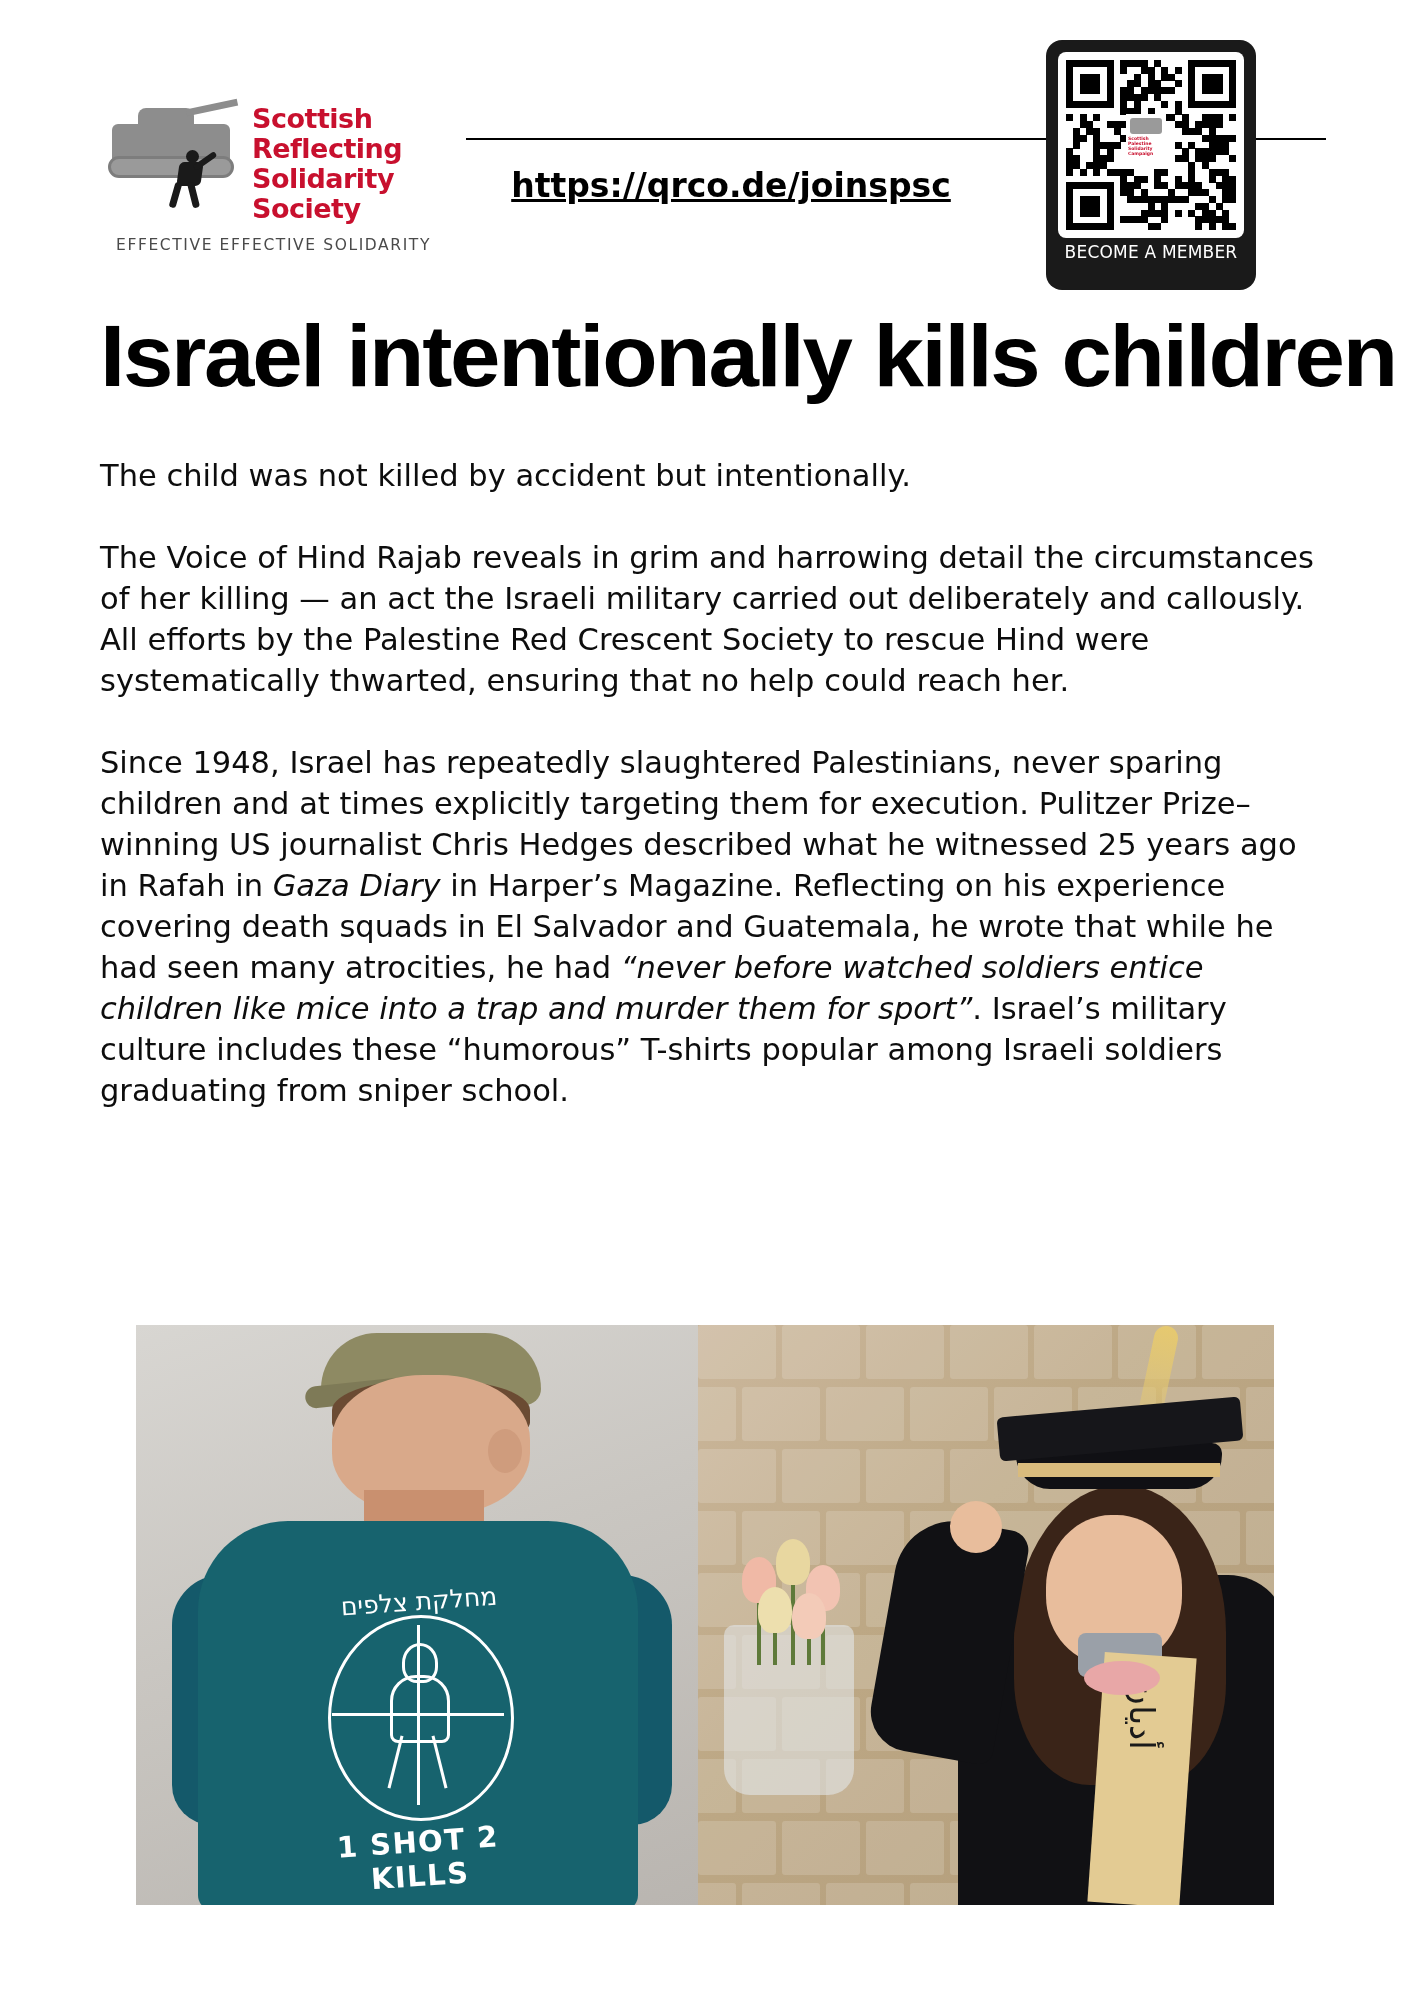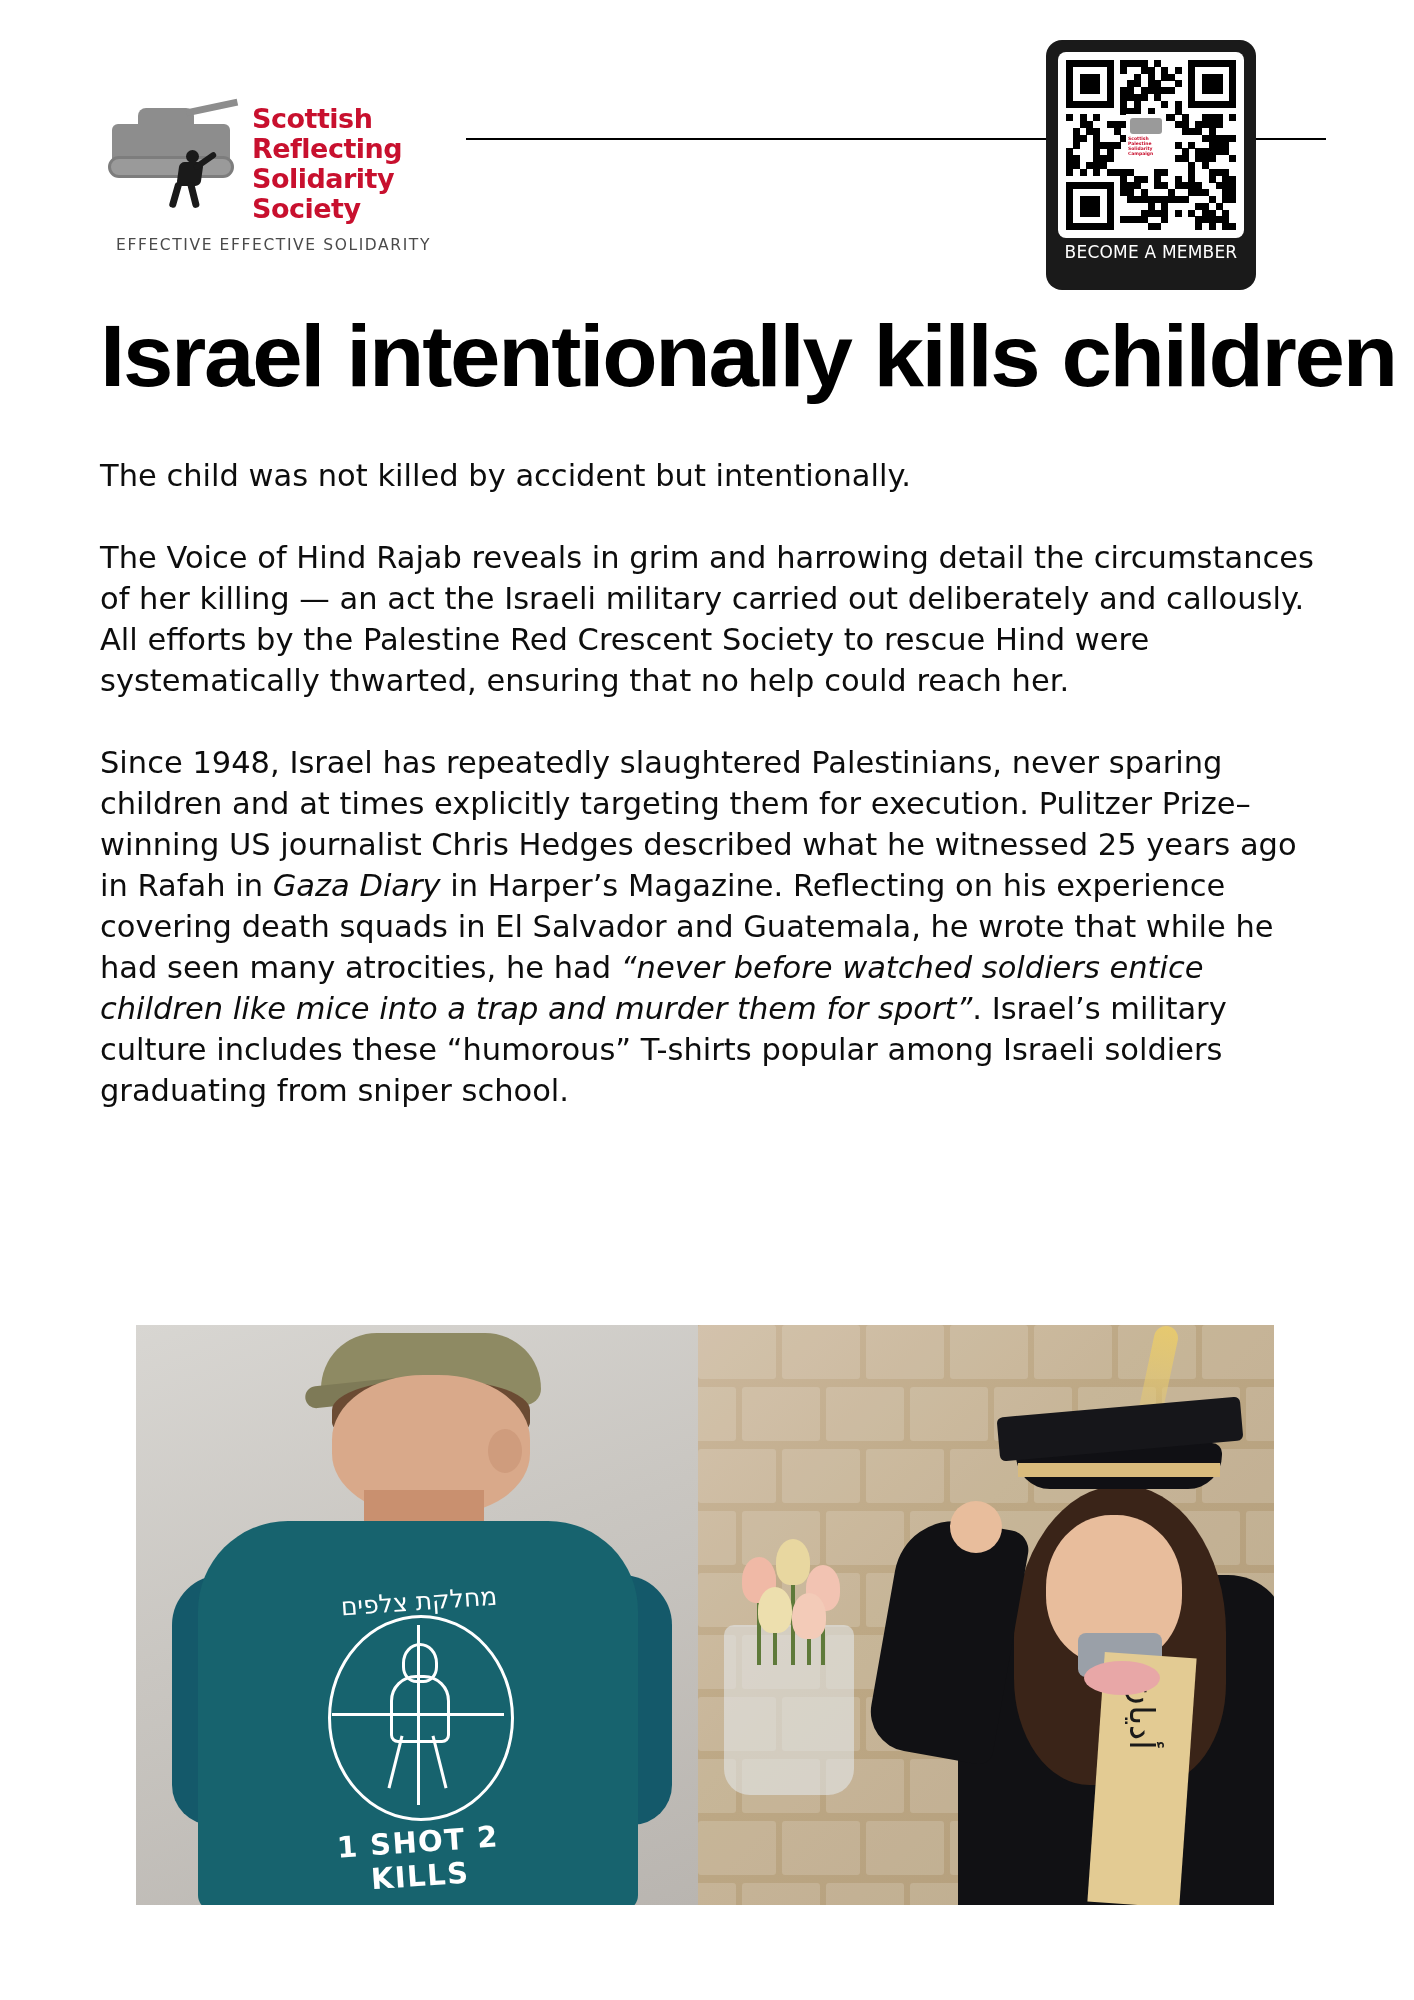--- a/index.html
+++ b/index.html
@@ -673,20 +673,23 @@
         <div>Reflecting</div>
         <div>Solidarity</div>
         <div>Society</div>
       </div>
     </div>
     <div class="logo-tagline">EFFECTIVE EFFECTIVE SOLIDARITY</div>
   </div>
 
   <div class="rule"></div>
 
+  <div class="url-wrap">
+    <span class="url-link">https://qrco.de/joinspsc</span>
+  </div>
 
   <div class="qr-badge">
     <div class="qr-white">
       <div class="qr-canvas" id="qr-canvas">
           <div class="qr-cell" style="left: 0px; top: 0px; width: 7px; height: 7px;"></div>
           <div class="qr-cell" style="left: 6.8px; top: 0px; width: 7px; height: 7px;"></div>
           <div class="qr-cell" style="left: 13.6px; top: 0px; width: 7px; height: 7px;"></div>
           <div class="qr-cell" style="left: 20.4px; top: 0px; width: 7px; height: 7px;"></div>
           <div class="qr-cell" style="left: 27.2px; top: 0px; width: 7px; height: 7px;"></div>
           <div class="qr-cell" style="left: 34px; top: 0px; width: 7px; height: 7px;"></div>

